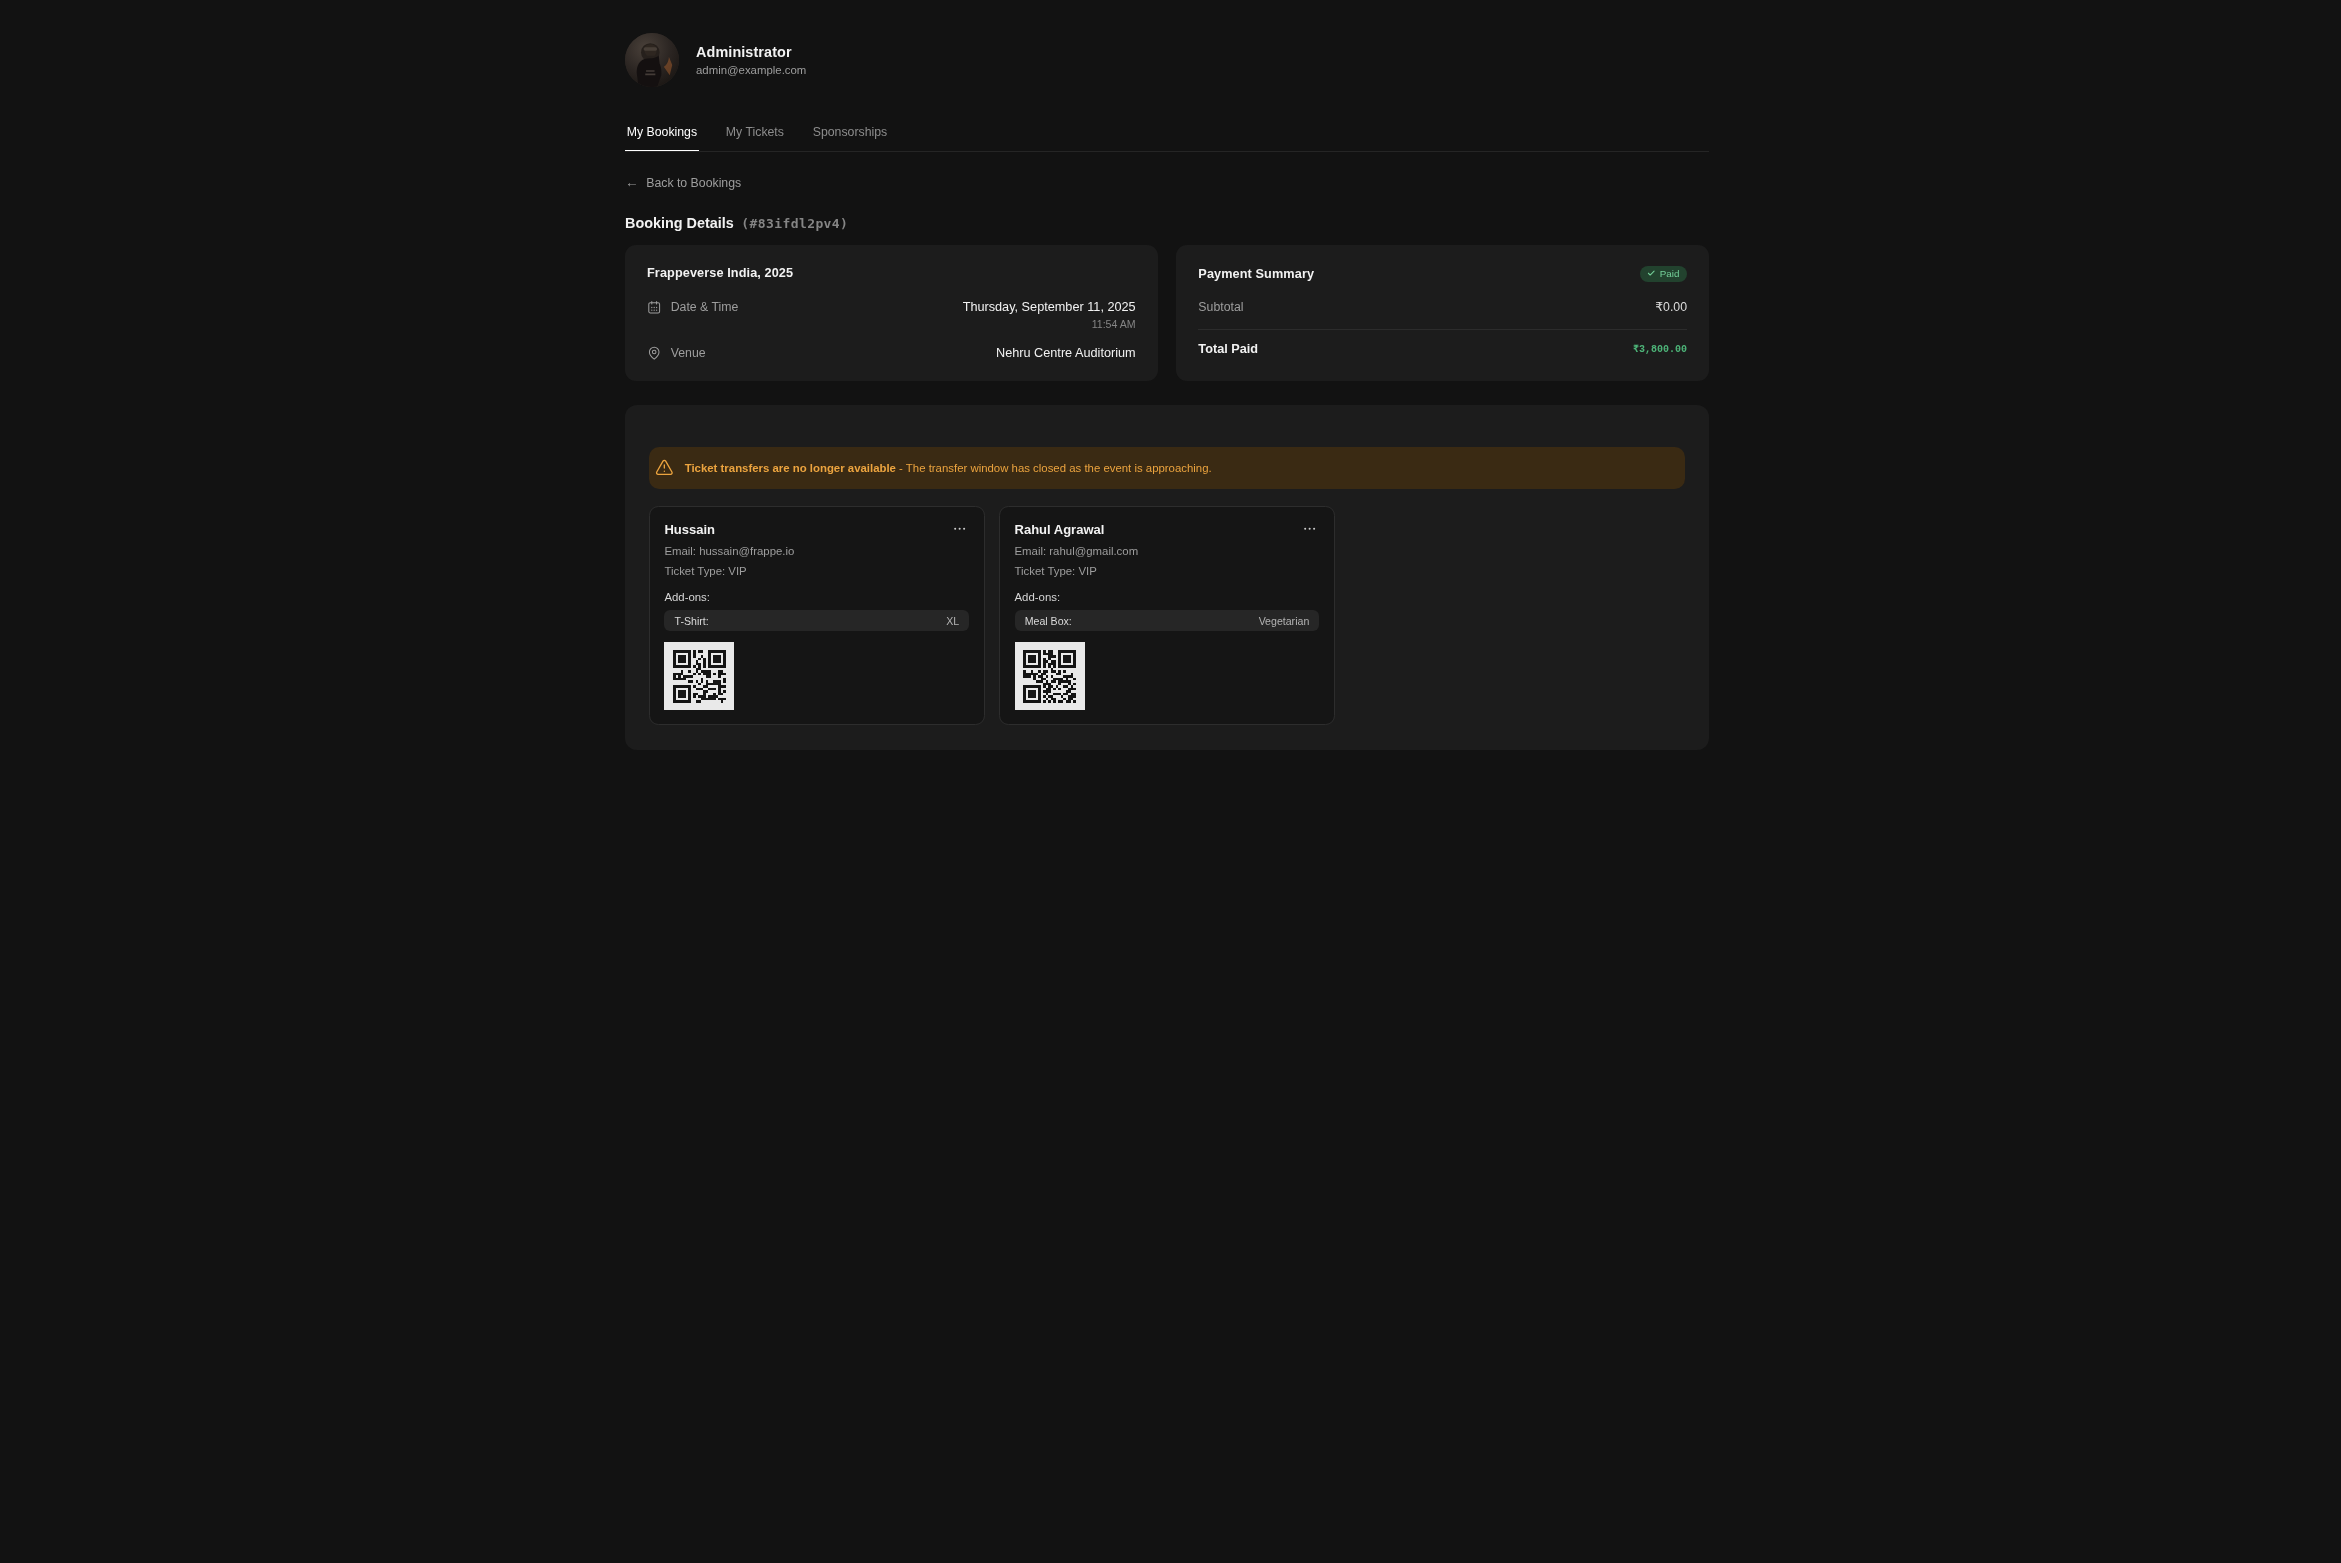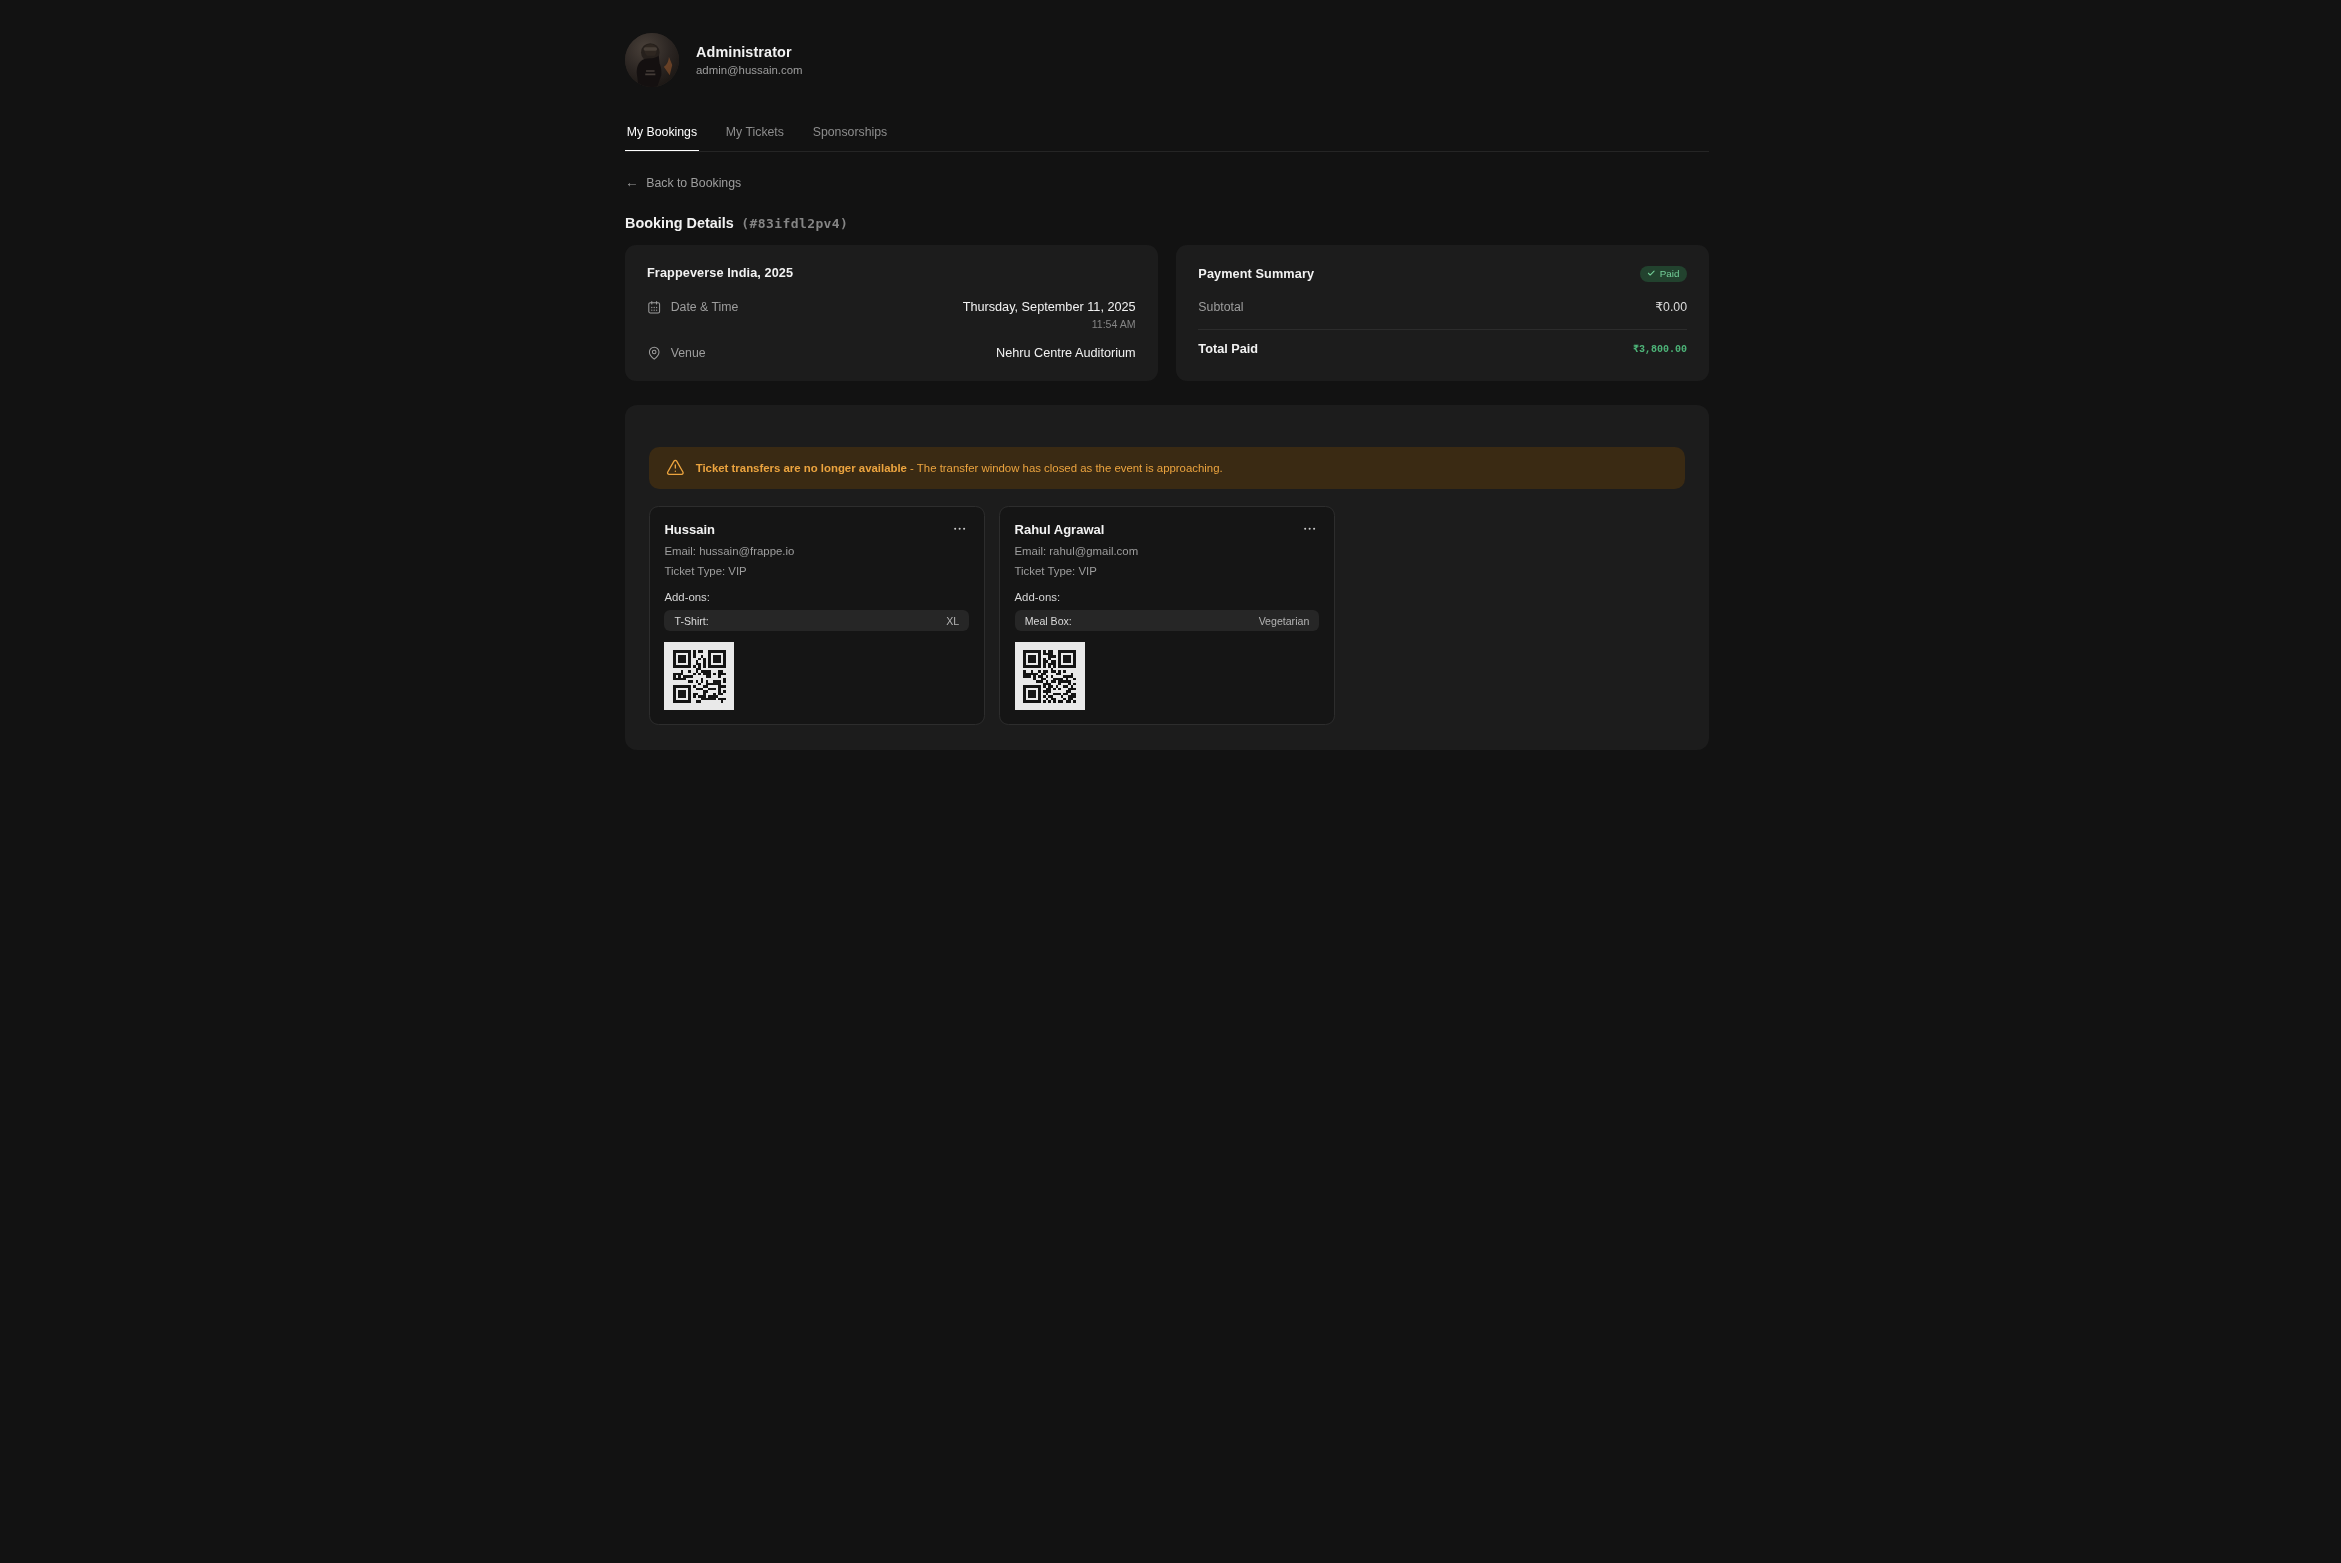--- a/index.html
+++ b/index.html
@@ -65,21 +65,21 @@
   .pay-row.total .amt-g{color:var(--green); font-weight:700; font-size:10px;font-family:Liberation Mono, monospace;}
 
   
   .tickets-section{margin-top:24px; border-radius:12px; padding:23px 24px 25.4px;}
   .tickets-head{display:flex; justify-content:space-between; align-items:center;}
   .tickets-head h2{font-size:13px;}
   .cancel-btn{background:var(--button-bg); color:var(--button-text); border:none; border-radius:6.8px;
     height:25.4px; padding:0 12px; font-size:11.4px; font-family:inherit; cursor:pointer;}
 
   .warning{display:flex; align-items:center; gap:11px; background:var(--warning-bg); border-radius:10.2px;
-    height:42px; padding:0 17px; margin-top:18.7px; color:var(--warning-text);}
+    height:42px; padding:0 6px; margin-top:18.7px; color:var(--warning-text);}
   .warning p{font-size:11.4px;}
   .warning strong{font-weight:700;}
 
   .ticket-grid{display:grid; grid-template-columns:repeat(3,1fr); gap:14.4px; margin-top:17px;}
   .ticket-card{background:var(--ticket-bg); border:0.8px solid var(--border); border-radius:9.3px; padding:12.7px 14.4px 13.6px;}
   .ticket-top{display:flex; justify-content:space-between; align-items:flex-start;gap:24px;}
   .ticket-name{font-size:13px; font-weight:700; padding-top:2.5px;}
   .menu-btn{background:none; border:none; padding:1.7px; cursor:pointer; line-height:0; color:#cdcdcd;}
   .ticket-line{font-size:11.4px; color:var(--text-secondary); margin-top:5.1px; line-height:1.3;}
   .ticket-line.first{margin-top:6px;}
@@ -113,21 +113,21 @@
         <path d="M46 40c4-2 6-8 6-12l4 10-3 12z" fill="#9a5a2c" opacity="0.55"></path>
         <circle cx="30" cy="23" r="11" fill="#26201c"></circle>
         <path d="M30 30c6 0 10-3 10-3l1 9c3 6 2 14 2 14l-5 14H16l-2-16s-1-9 4-14c3-3 7-4 12-4z" fill="#141010"></path>
         <path d="M24 16c2-3 9-4 12 0 2 3 2 8-1 11h-9c-3-3-4-8-2-11z" fill="#2e2620"></path>
         <rect x="22" y="17" width="16" height="4" rx="2" fill="#4d453d" opacity="0.8"></rect>
         <path d="M25 44h10v2H25zM24 48h12v2H24z" fill="#6b6158" opacity="0.55"></path>
       </svg>
     </div>
     <div class="profile-text">
       <div class="profile-name">Administrator</div>
-      <div class="profile-email">admin@hussain.com</div>
+      <div class="profile-email">admin@example.com</div>
     </div>
   </header>
 
   
   <nav class="tabs">
     <div class="tab active">My Bookings</div>
     <div class="tab">My Tickets</div>
     <div class="tab">Sponsorships</div>
   </nav>
 

